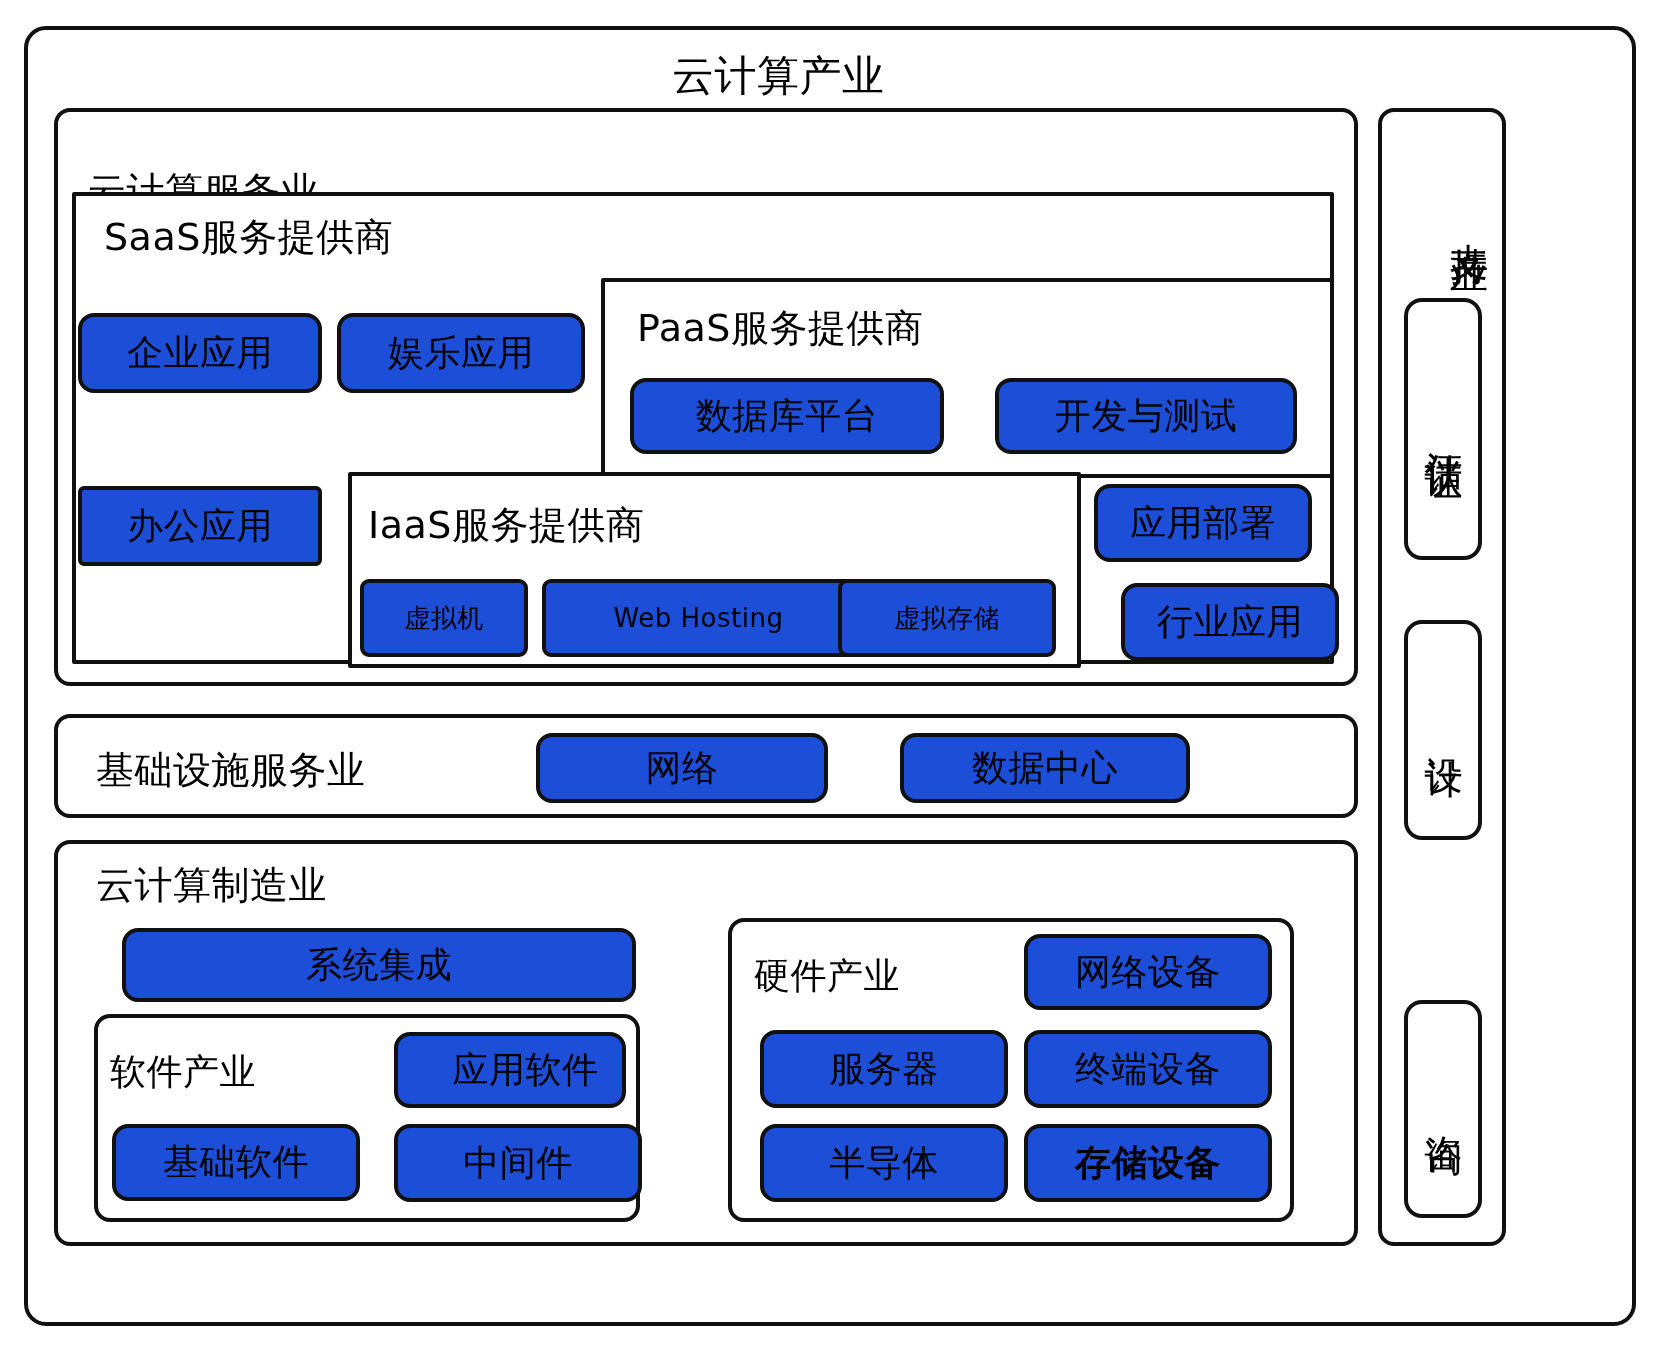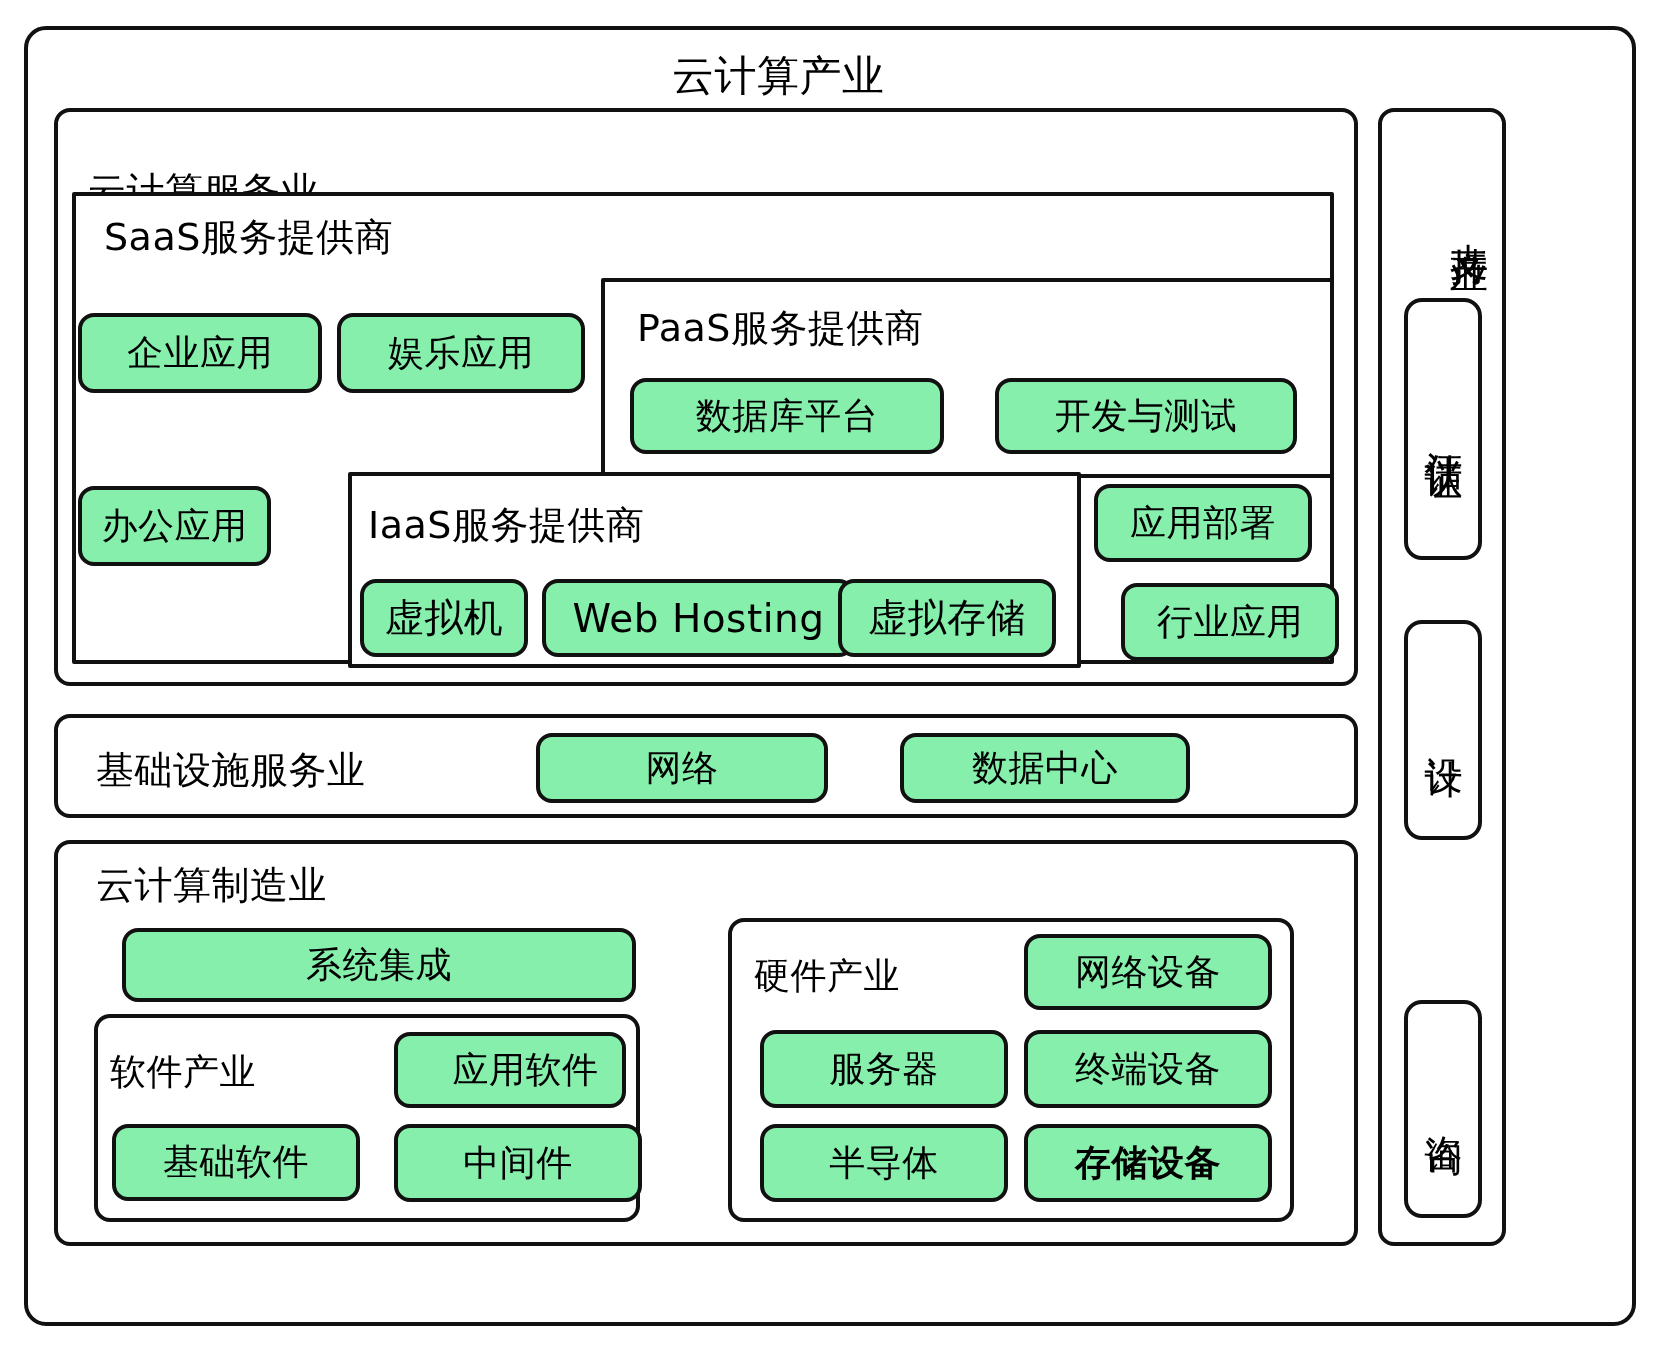--- a/index.html
+++ b/index.html
@@ -40,29 +40,29 @@
   .title-xl { font-size: 42px; }
   .title-lg { font-size: 38px; }
   .title-md { font-size: 36px; }
 
   
   .pill {
     position: absolute;
     box-sizing: border-box;
     border: 4px solid #111111;
     border-radius: 16px;
-    background: #86efac;
+    background: #1d4ed8;
     display: flex;
     align-items: center;
     justify-content: center;
     font-size: 36px;
     white-space: nowrap;
     letter-spacing: 0.5px;
   }
-  .pill.small { font-size: 39px; }
+  .pill.small { font-size: 26px; border-radius: 9px; }
 
   
   .vert {
     writing-mode: vertical-rl;
     text-orientation: upright;
     letter-spacing: 4px;
   }
   .vpill {
     position: absolute;
     box-sizing: border-box;
@@ -91,21 +91,21 @@
   <div class="lbl title-xl" style="left:672px; top:48px;">云计算产业</div>
 
   <div class="box r-md" style="left:54px; top:108px; width:1304px; height:578px;"></div>
   <div class="lbl title-lg" style="left:88px; top:130px;margin-top:36px;">云计算服务业</div>
 
   <div class="box sq" style="left:72px; top:192px; width:1262px; height:472px;"></div>
   <div class="lbl title-lg" style="left:104px; top:212px;">SaaS服务提供商</div>
 
   <div class="pill" style="left:78px; top:313px; width:244px; height:80px;">企业应用</div>
   <div class="pill" style="left:337px; top:313px; width:248px; height:80px;">娱乐应用</div>
-  <div class="pill" style="left:78px; top:486px; width:193px; height:80px;">办公应用</div>
+  <div class="pill" style="left:78px; top:486px; width:244px; height:80px;border-radius:6px;">办公应用</div>
 
   <div class="box sq" style="left:601px; top:278px; width:733px; height:200px; z-index:5;"></div>
   <div class="lbl title-lg" style="left:637px; top:303px; z-index:6;">PaaS服务提供商</div>
   <div class="pill" style="left:630px; top:378px; width:314px; height:76px; z-index:6;">数据库平台</div>
   <div class="pill" style="left:995px; top:378px; width:302px; height:76px; z-index:6;">开发与测试</div>
 
   <div class="box sq" style="left:348px; top:472px; width:733px; height:196px; z-index:7;"></div>
   <div class="lbl title-lg" style="left:368px; top:500px; z-index:8;">IaaS服务提供商</div>
   <div class="pill small" style="left:360px; top:579px; width:168px; height:78px; z-index:8;">虚拟机</div>
   <div class="pill small" style="left:542px; top:579px; width:313px; height:78px; z-index:8;">Web Hosting</div>

